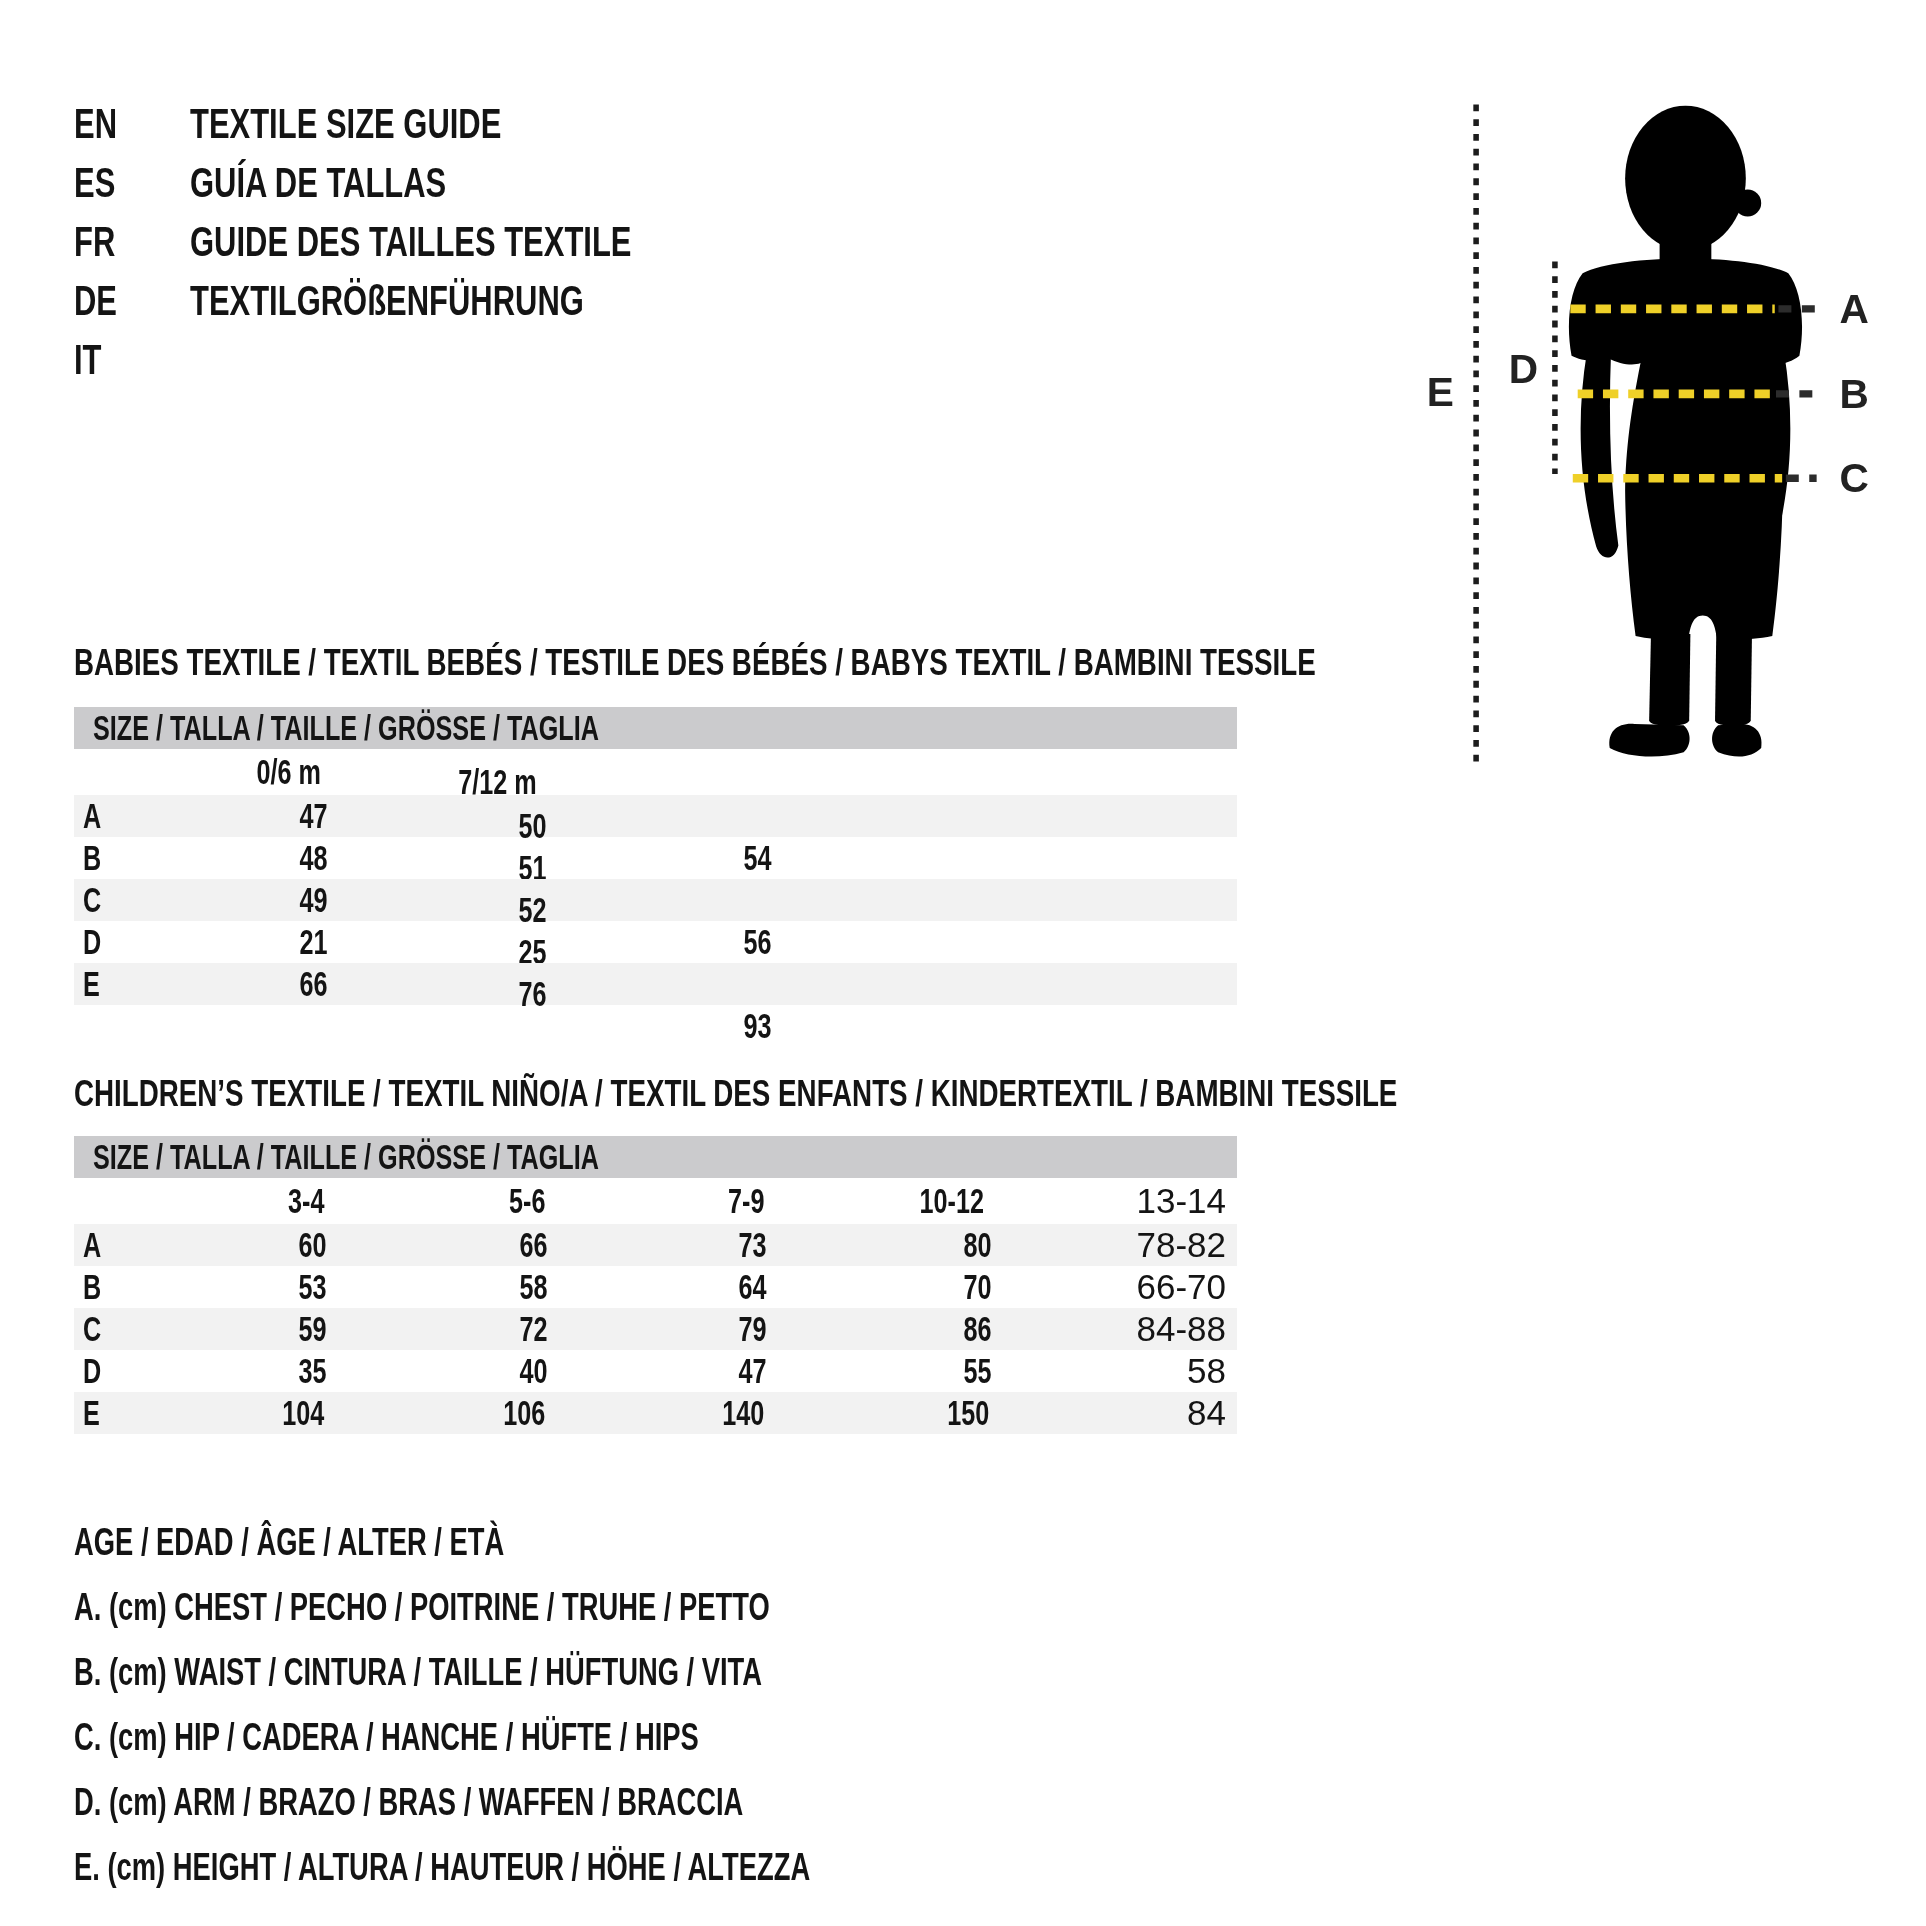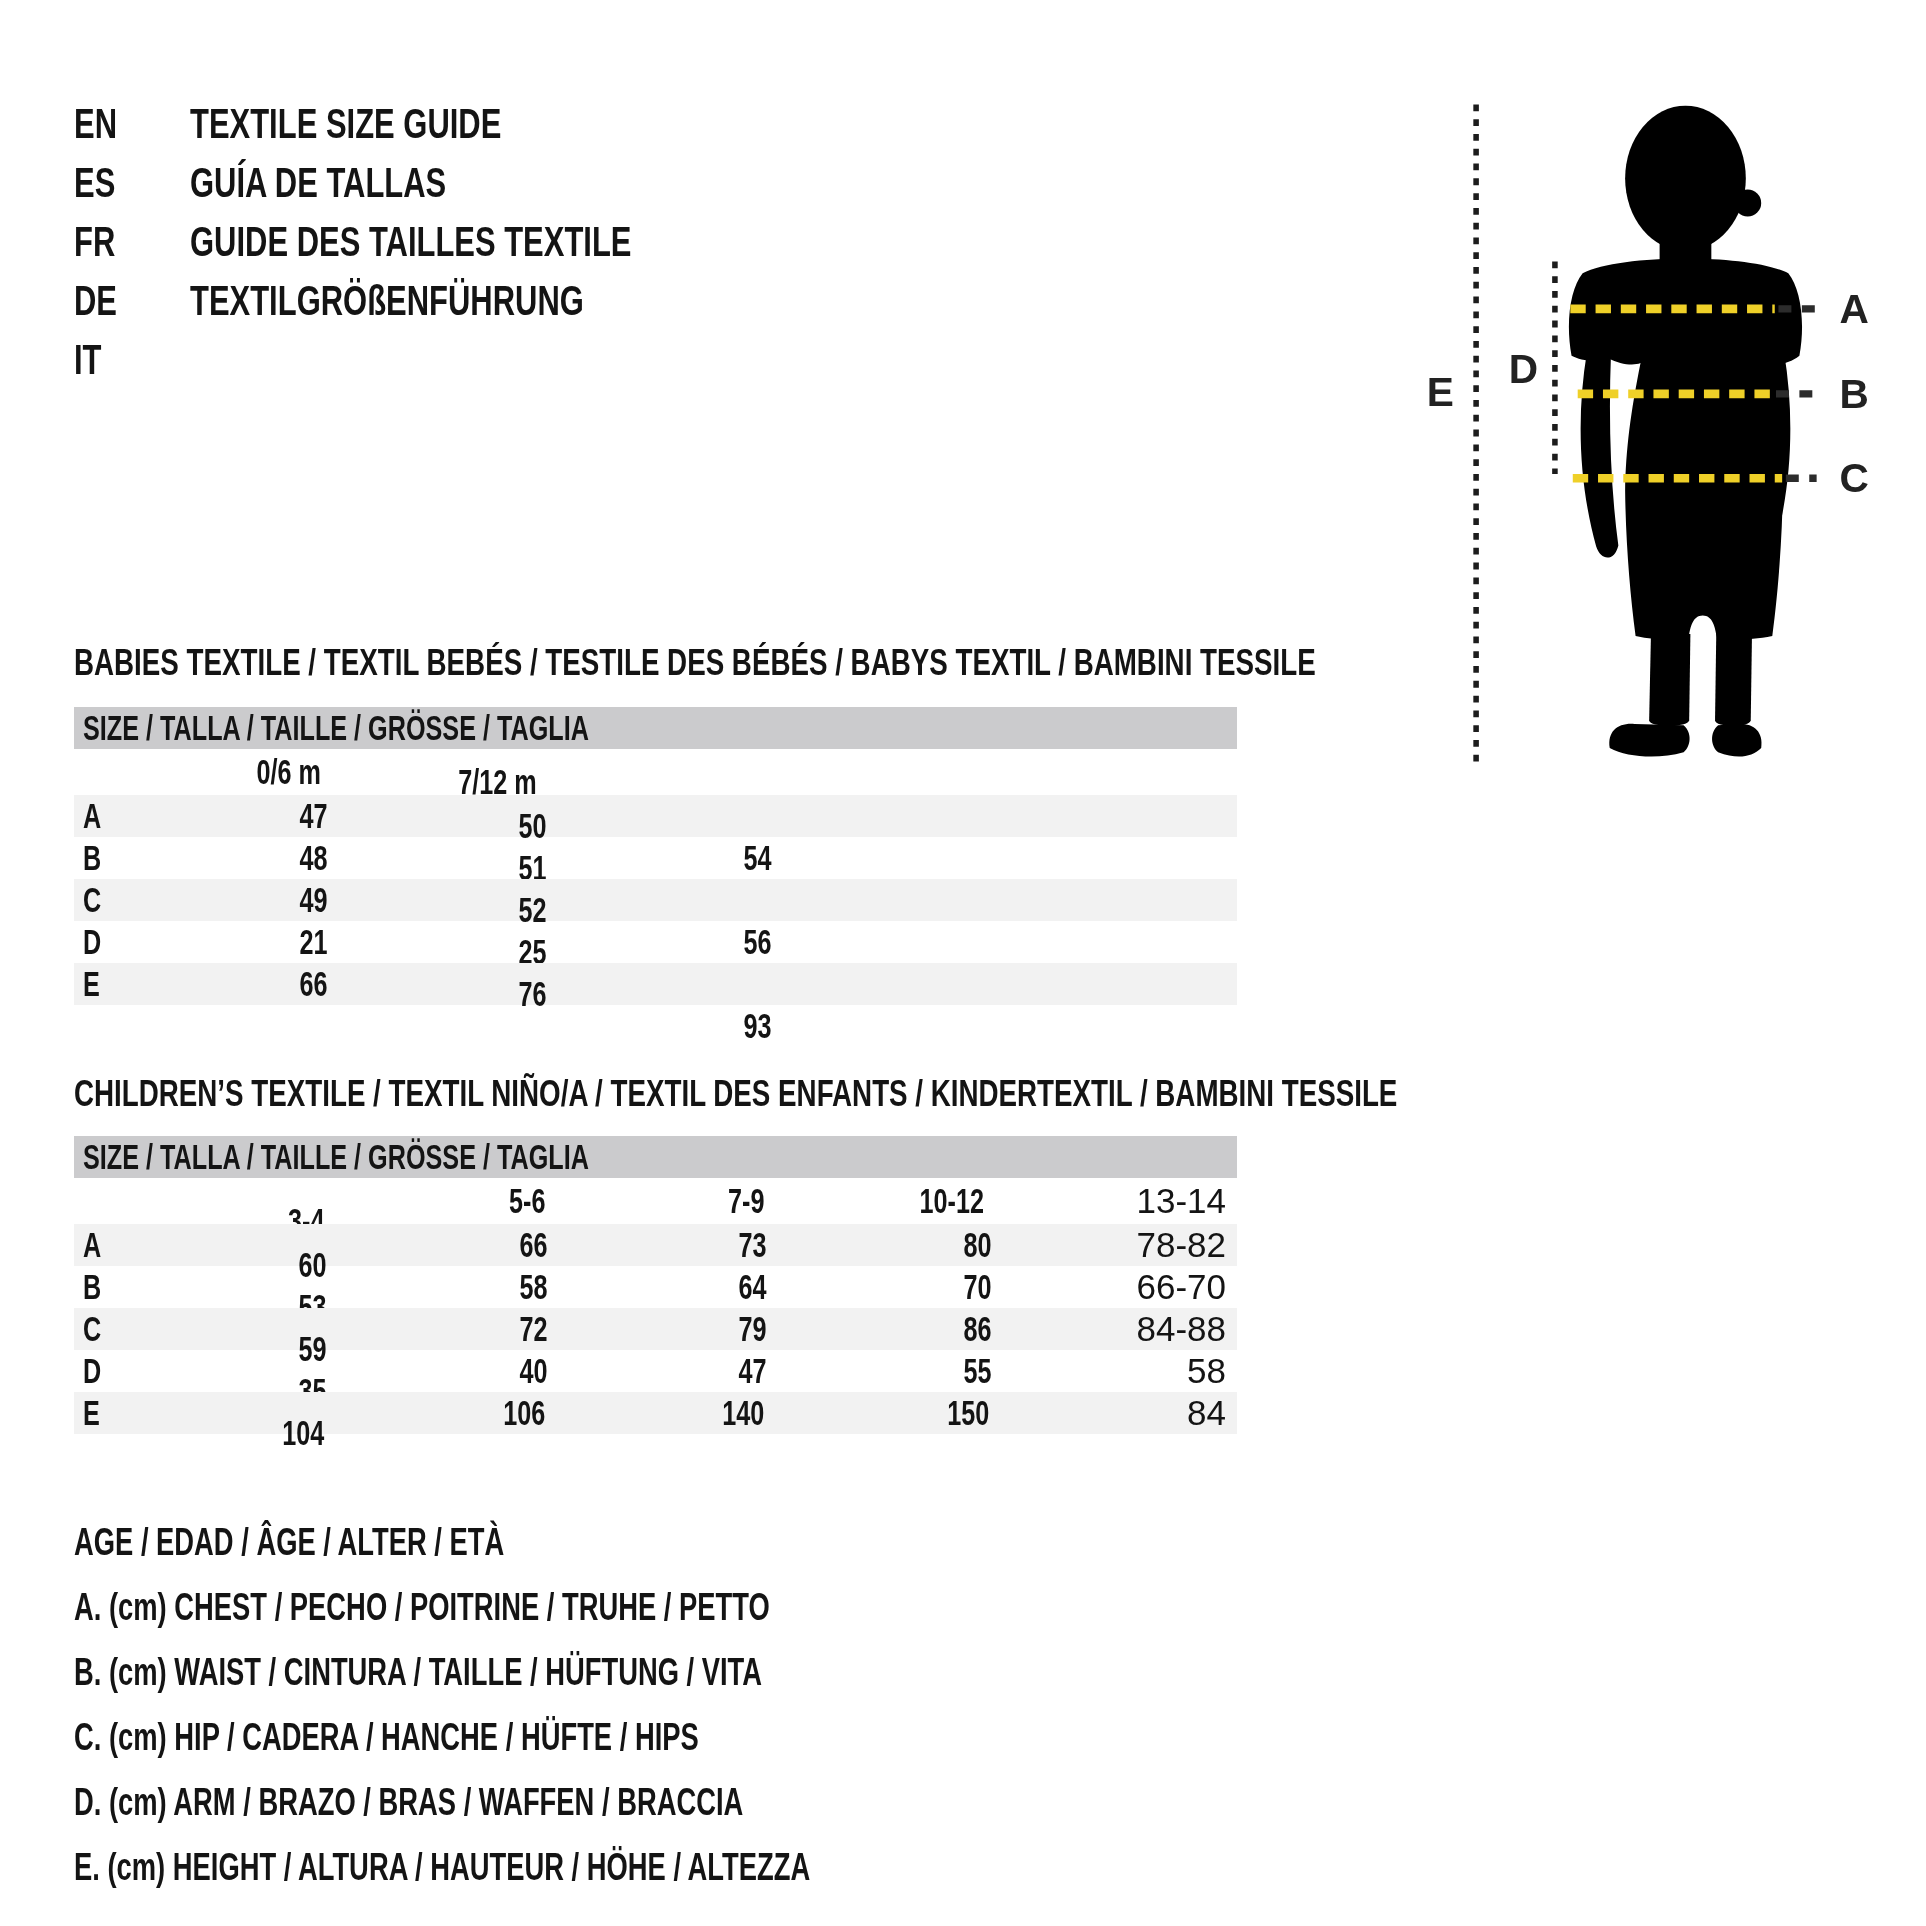--- a/index.html
+++ b/index.html
@@ -24,28 +24,28 @@
 
   
   .sec-title{position:absolute;left:74px;height:43px;line-height:43px;font-size:37px;font-weight:700;white-space:nowrap;}
   .sec-babies{top:641px;}
   .sec-children{top:1072px;}
 
   
   .table{position:absolute;left:74px;width:1163px;}
   .t-babies{top:707px;}
   .t-children{top:1136px;}
-  .thead{height:42px;line-height:42px;background:#cbcbcd;font-size:35px;font-weight:700;padding-left:9px;box-sizing:border-box;}
+  .thead{height:42px;line-height:42px;background:#cbcbcd;font-size:35px;font-weight:700;padding-left:19px;box-sizing:border-box;}
   .colrow{position:relative;height:46px;line-height:46px;font-size:35px;font-weight:700;}
   .trow{position:relative;height:42px;line-height:42px;font-size:35px;font-weight:700;}
   .stripe{background:#f2f2f2;}
   .rlabel{position:absolute;left:8.6px;}
   .cell{position:absolute;width:185px;text-align:right;}
   .b1{left:74px;} .b2{left:293px;margin-top:10px;} .b3{left:518px;margin-top:42px;}
-  .k1{left:73px;margin-top:20px;} .k2{left:294px;} .k3{left:513px;} .k4{left:738px;} .k5{left:967px;}
+  .k1{left:73px;} .k2{left:294px;} .k3{left:513px;} .k4{left:738px;} .k5{left:967px;}
   .reg{font-weight:400;font-size:35px;}
 
   
   .legend{position:absolute;left:74px;top:1510px;}
   .legend-row{height:65px;line-height:65px;font-size:38px;font-weight:700;white-space:nowrap;}
 </style>
 </head>
 <body>
 
 <div class="page">

